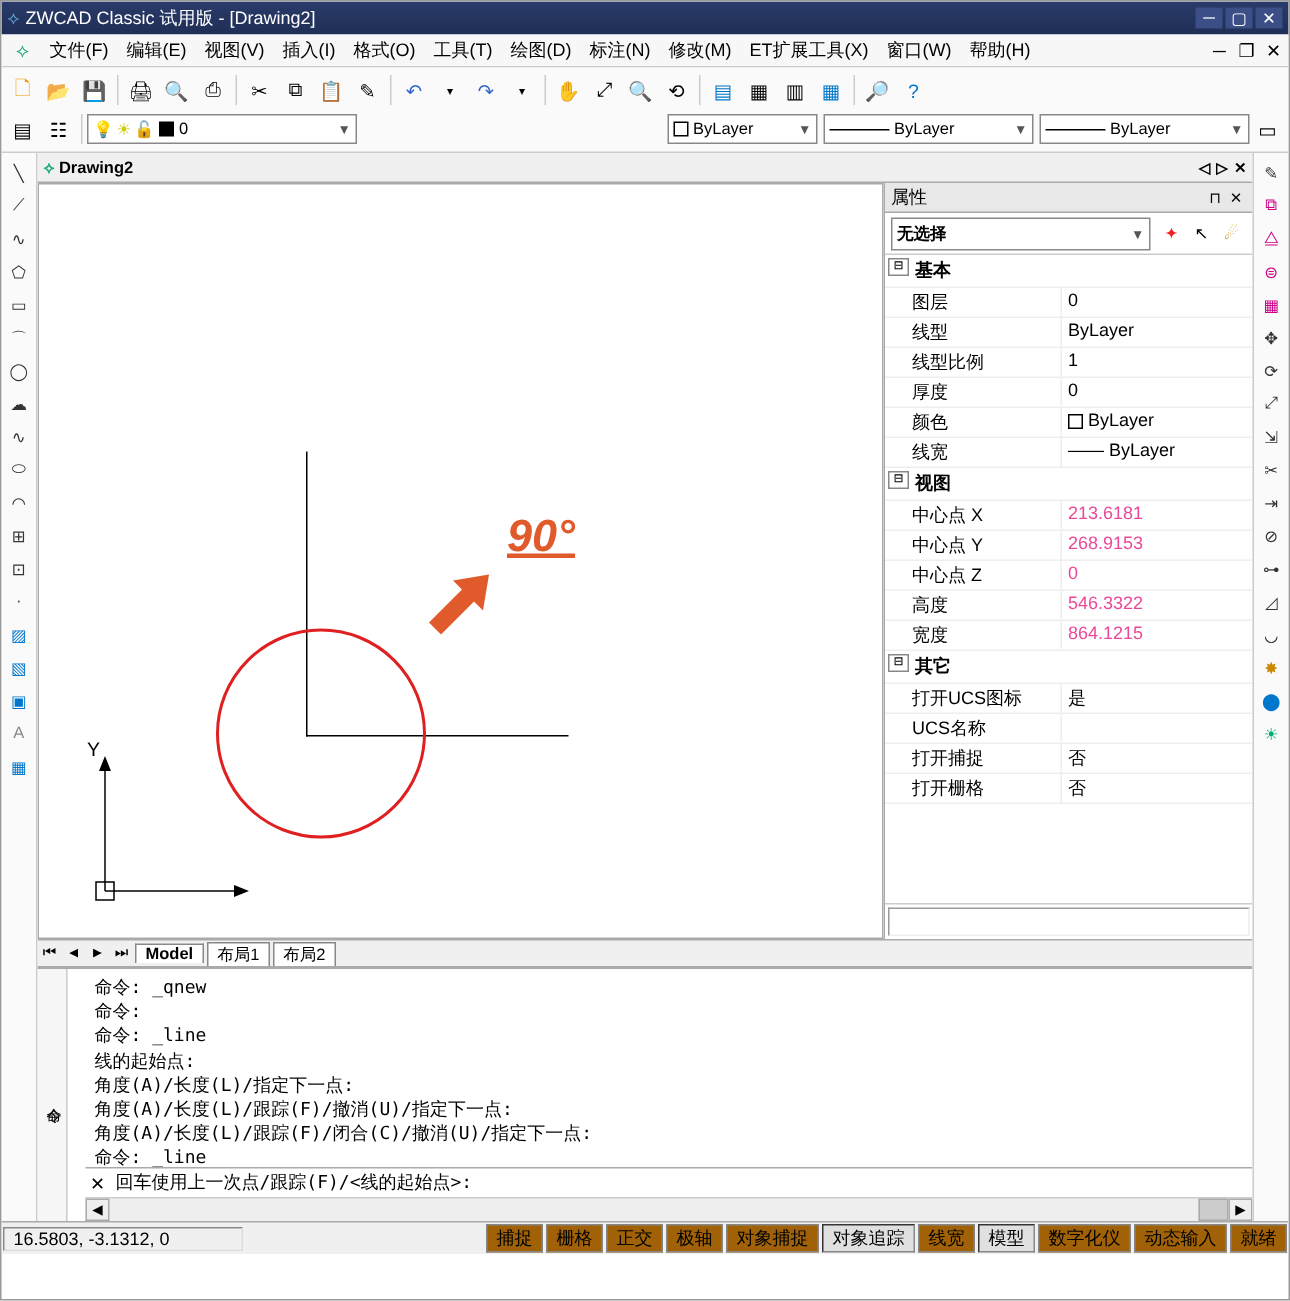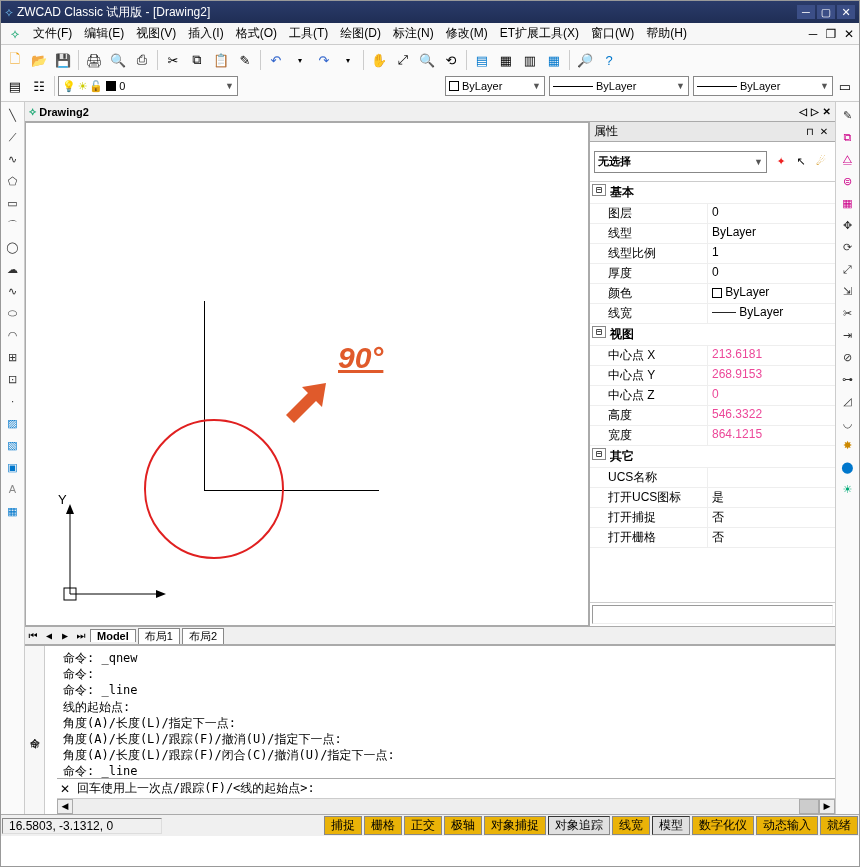--- a/index.html
+++ b/index.html
@@ -22,21 +22,21 @@
 .vtbtn{width:20px;height:20px;margin:1px 0;display:flex;align-items:center;justify-content:center;font-size:11px;cursor:pointer;border:1px solid transparent;color:#333;}
 .main{flex:1;display:flex;flex-direction:column;overflow:hidden;}
 .doctab{display:flex;align-items:center;height:20px;background:#f0f0f0;border-bottom:1px solid #aaa;padding:0 4px;font-size:11px;font-weight:bold;}
 .doctab .tabarrows{margin-left:auto;display:flex;gap:4px;font-size:10px;cursor:pointer;}
 .canvasrow{display:flex;flex:1;overflow:hidden;}
 .canvas{flex:1;background:#fff;border:1px solid #aaa;position:relative;overflow:hidden;}
 .props{width:246px;display:flex;flex-direction:column;border-left:1px solid #aaa;justify-content:flex-end;}
 .props-hdr{display:flex;align-items:center;height:20px;background:#e8e8e8;border-bottom:1px solid #aaa;padding:0 4px;font-size:12px;}
 .props-hdr .phspacer{flex:1;}
 .props-hdr .phctl{width:14px;text-align:center;cursor:pointer;font-size:10px;}
-.props-topbar{display:flex;align-items:center;height:40px;padding:2px 4px;border-bottom:1px solid #ccc;}
+.props-topbar{display:flex;align-items:center;height:28px;padding:2px 4px;border-bottom:1px solid #ccc;}
 .props-topbar .combo{flex:1;margin-right:4px;height:22px;font-weight:bold;}
 .props-topbar .ptbtn{width:18px;height:18px;display:flex;align-items:center;justify-content:center;margin:0 1px;cursor:pointer;font-size:11px;}
 .propgrid{flex:1;overflow:auto;font-size:12px;}
 .pgroup{display:flex;border-bottom:1px solid #eee;}
 .pg-toggle{width:14px;text-align:center;font-family:monospace;cursor:pointer;border:1px solid #888;height:12px;line-height:10px;margin:2px;font-size:10px;}
 .pg-name{flex:1;padding:2px;font-weight:bold;}
 .prow{display:flex;border-bottom:1px solid #eee;}
 .prow .pk{width:118px;padding:1px 2px 1px 18px;border-right:1px solid #eee;}
 .prow .pv{flex:1;padding:1px 4px;}
 .prow .pv.grey{color:#ec4899;}
@@ -53,21 +53,21 @@
 .cmdhist{flex:1;padding:4px 6px;font-family:"SimSun",monospace;font-size:12px;line-height:1.35;white-space:pre;overflow:hidden;}
 .cmdinrow{display:flex;border-top:1px solid #aaa;height:20px;align-items:center;}
 .cmdinrow .closex{width:16px;text-align:center;cursor:pointer;}
 .cmdinput{flex:1;border:none;padding:0 4px;font-family:"SimSun",monospace;font-size:12px;}
 .cmdscroll{height:16px;background:#eee;display:flex;border-top:1px solid #ccc;}
 .cmdscroll .thumb{width:20px;background:#ccc;border:1px solid #aaa;margin-left:auto;}
 .cmdscroll .arr{width:16px;text-align:center;border:1px solid #aaa;background:#eee;font-size:9px;line-height:12px;}
 .statusbar{height:22px;background:#f0f0f0;border-top:1px solid #aaa;display:flex;align-items:center;font-size:12px;}
 .statusbar .coords{padding:0 6px;border:1px inset #ddd;margin:1px;width:160px;}
 .statusbar .sspacer{flex:1;}
-.statusbar .stog{padding:0 6px;border:1px solid #888;margin:0 1px;background:#eab308;cursor:pointer;}
+.statusbar .stog{padding:0 6px;border:1px solid #888;margin:0 1px;background:#a16207;cursor:pointer;}
 .statusbar .stog.on{background:#e0e0e0;border-style:inset;}
 .annot-circle{position:absolute;border:2px solid #e02020;border-radius:50%;}
 .annot-line{position:absolute;background:#000;}
 .annot-txt{position:absolute;color:#e05a2b;font-size:30px;font-weight:bold;font-style:italic;}
 .annot-arrow{position:absolute;color:#e05a2b;font-size:42px;transform:rotate(0deg);}
 .lsq{display:inline-block;width:10px;height:10px;border:1px solid #000;background:#fff;vertical-align:middle;}
 </style>
 </head>
 <body>
 
@@ -295,26 +295,26 @@
             </div>
           <div class="prow">
               <div class="pk">宽度</div>
               <div class="pv grey">864.1215</div>
             </div>
           <div class="pgroup">
               <span class="pg-toggle">⊟</span>
               <span class="pg-name">其它</span>
             </div>
           <div class="prow">
+              <div class="pk">打开UCS图标</div>
+              <div class="pv">是</div>
+            </div>
+          <div class="prow">
               <div class="pk">UCS名称</div>
               <div class="pv"></div>
-            </div>
-          <div class="prow">
-              <div class="pk">打开UCS图标</div>
-              <div class="pv">是</div>
             </div>
           <div class="prow">
               <div class="pk">打开捕捉</div>
               <div class="pv">否</div>
             </div>
           <div class="prow">
               <div class="pk">打开栅格</div>
               <div class="pv">否</div>
             </div>
         </div>

